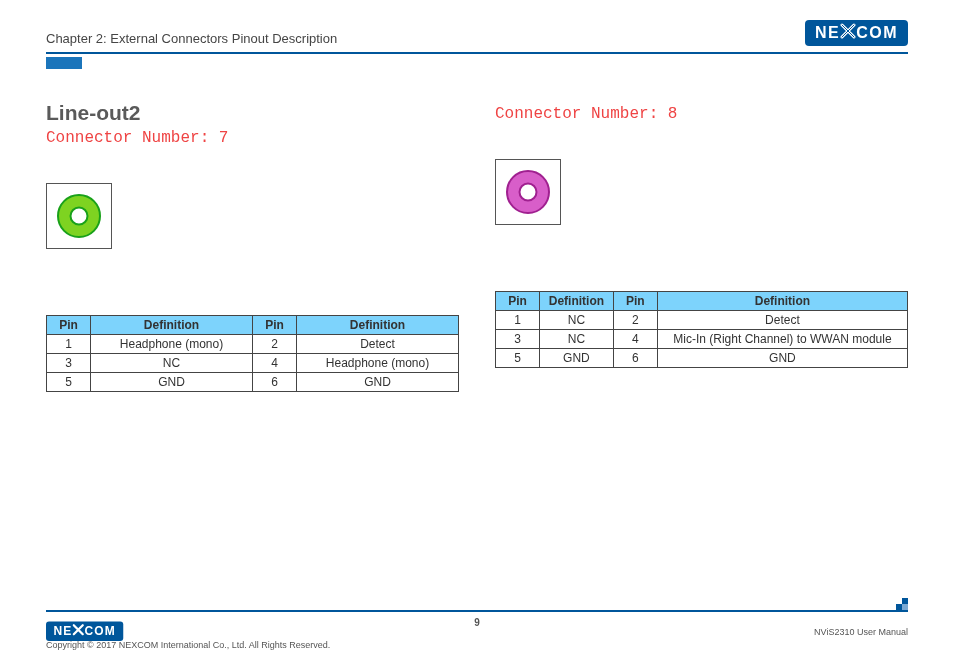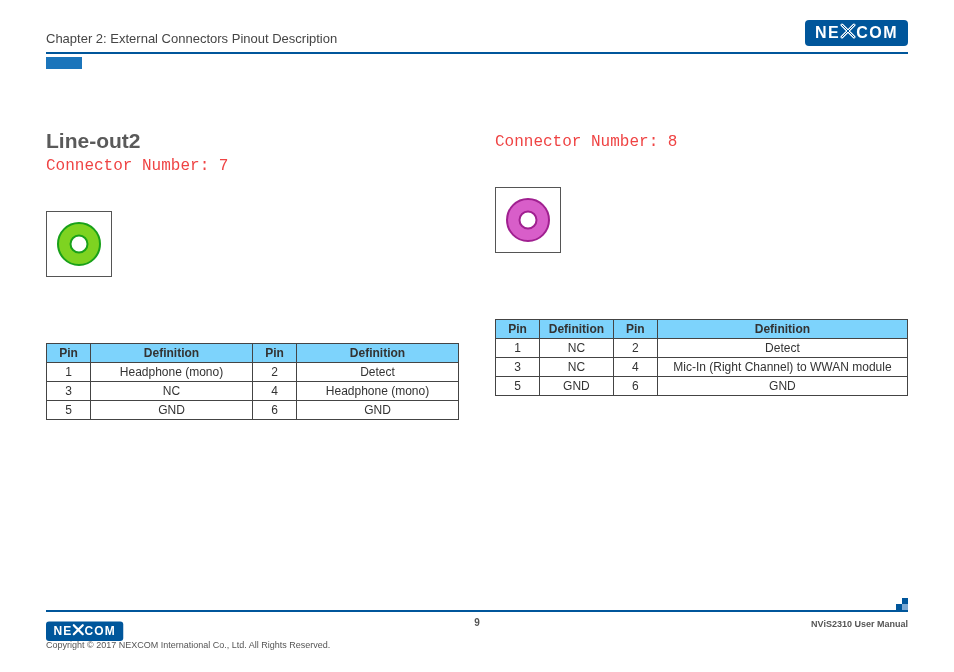--- a/index.html
+++ b/index.html
@@ -44,21 +44,21 @@
   }
   .tab-block {
     width: 36px;
     height: 12px;
     background: #1b75bb;
     margin-top: 3px;
   }
   .content {
     display: flex;
     gap: 36px;
-    margin-top: 60px;
+    margin-top: 32px;
   }
   .column {
     flex: 1;
   }
   .section-title {
     font-size: 21px;
     font-weight: 600;
     color: #5a5a5a;
   }
   .subtitle {
@@ -272,15 +272,15 @@
             <svg width="16" height="16" viewBox="0 0 16 16">
                 <path d="M2 2 L14 14 M14 2 L2 14" stroke="#fff" stroke-width="3" stroke-linecap="round"></path>
               </svg>
           </span>
           <span>COM</span>
         </div>
       </div>
       <div>Copyright © 2017 NEXCOM International Co., Ltd. All Rights Reserved.</div>
     </div>
     <div class="footer-center">9</div>
-    <div style="margin-top:4px;font-weight:bold;">NViS2310 User Manual</div>
+    <div style="margin-top:12px;">NViS2310 User Manual</div>
   </div>
 </div>
 
 </body></html>

